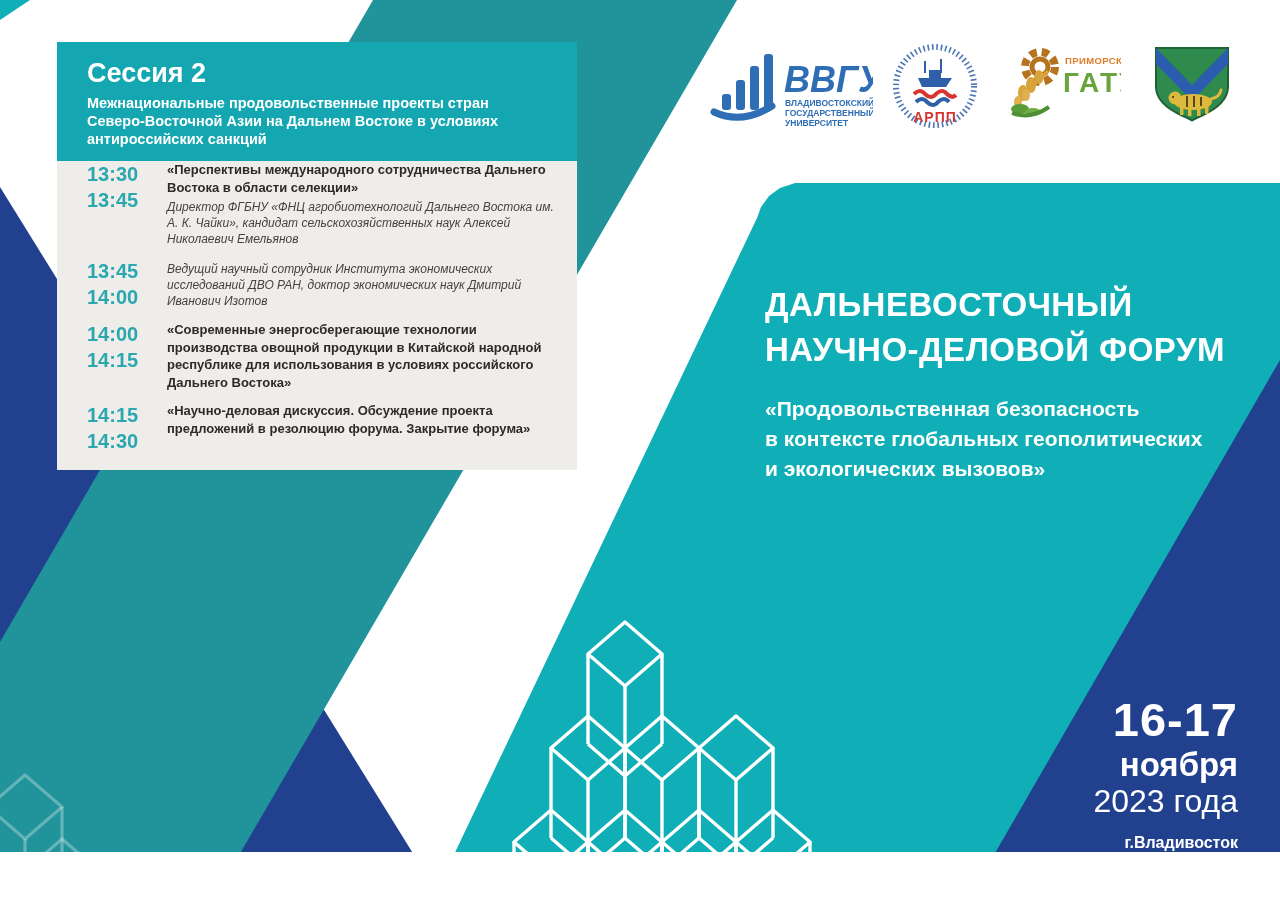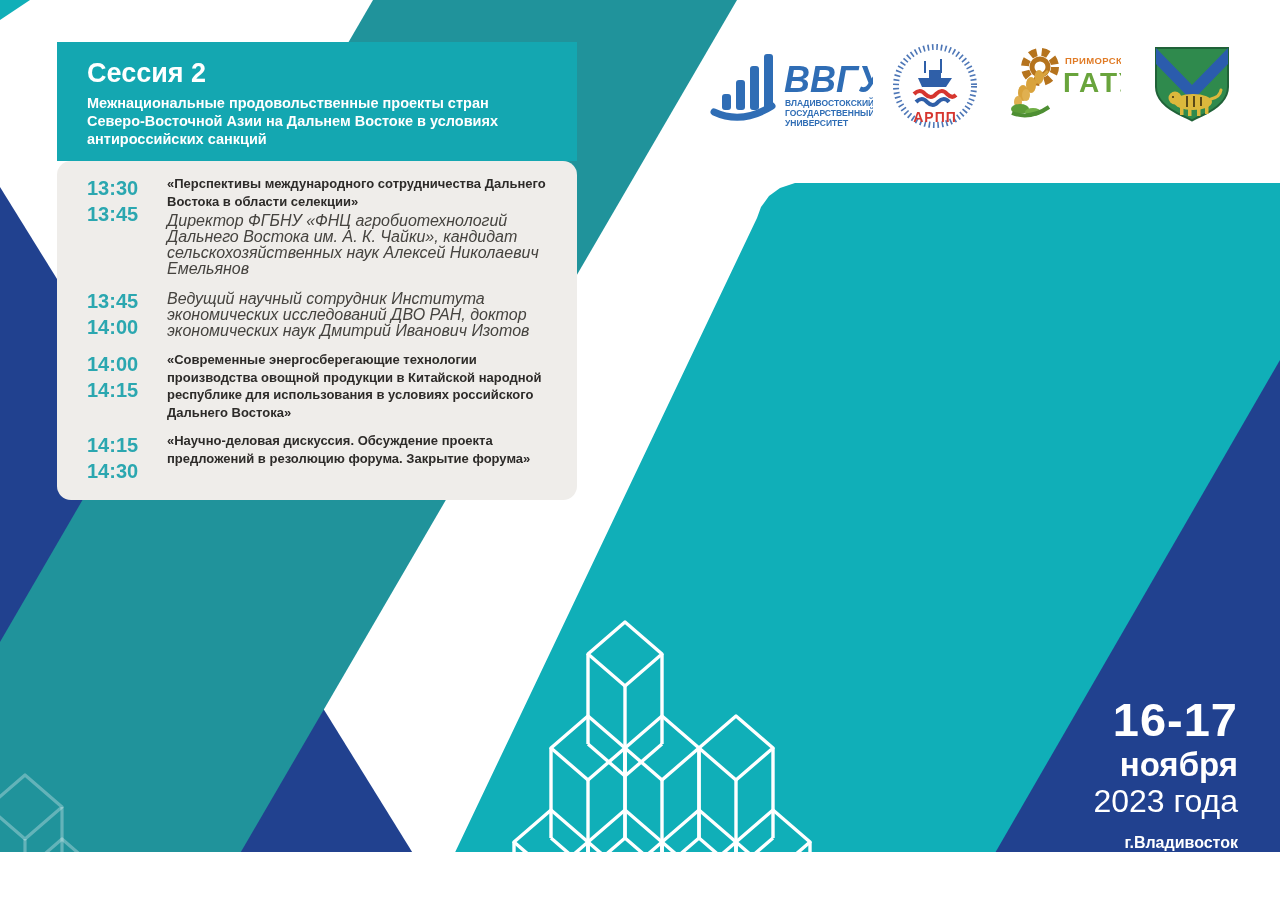--- a/index.html
+++ b/index.html
@@ -12,27 +12,27 @@
   .blue-left{background:#21418f;clip-path:polygon(0 187px,445px 905px,0 905px);}
   .teal-band{background:#20939b;clip-path:polygon(373px 0,737px 0,210px 905px,0 905px,0 642px);}
   .teal-main{background:#10afb8;clip-path:polygon(795px 183px,1280px 183px,1280px 905px,430px 905px,757px 218px,761px 207px,769px 196px,780px 188px);}
   .blue-br{background:#21418f;clip-path:polygon(1280px 360px,1280px 905px,965px 905px);}
 
   
   .card{position:absolute;left:57px;top:42px;width:520px;}
   .card-header{background:#14a7b1;color:#fff;padding:16px 28px 13px 30px;box-sizing:border-box;}
   .card-title{font-size:27px;font-weight:bold;margin-bottom:5px;}
   .card-sub{font-size:14.5px;font-weight:bold;line-height:18px;width:452px;}
-  .card-body{background:#efedea;padding:14px 20px 16px 30px;box-sizing:border-box;border-radius:14px;}
+  .card-body{background:#efedea;padding:0 20px 16px 30px;box-sizing:border-box;}
   .item{display:flex;margin-top:11px;}
   .item:first-child{margin-top:0;}
   .time{width:66px;flex:0 0 66px;color:#2ba7b0;font-weight:bold;font-size:20px;line-height:26px;}
   .itxt{margin-left:14px;width:398px;}
   .ititle{color:#2d2b29;font-weight:bold;font-size:13px;line-height:17.5px;}
-  .ispeaker{color:#45433f;font-style:italic;font-size:16px;line-height:16px;margin-top:3px;}
+  .ispeaker{color:#45433f;font-style:italic;font-size:12px;line-height:16px;margin-top:3px;}
   .ispeaker:empty{display:none;}
 
   
   .forum-text{position:absolute;left:765px;top:282px;color:#ffffff;}
   .ftitle{font-size:33px;font-weight:bold;line-height:45px;letter-spacing:.5px;}
   .fsub{margin-top:22px;font-size:21px;font-weight:bold;line-height:30px;}
 
   
   .dates{position:absolute;right:42px;top:694px;text-align:right;color:#ffffff;}
   .d-range{font-size:47px;font-weight:bold;line-height:52px;letter-spacing:1px;text-align:right;}
@@ -132,20 +132,31 @@
         </div>
         <div class="itxt">
           <div class="ititle">«Научно-деловая дискуссия. Обсуждение проекта предложений в резолюцию форума. Закрытие форума»</div>
 
         </div>
       </div>
 
     </div>
   </div>
 
+  <div class="forum-text">
+    <div class="ftitle">
+      <div>ДАЛЬНЕВОСТОЧНЫЙ</div>
+      <div>НАУЧНО-ДЕЛОВОЙ ФОРУМ</div>
+    </div>
+    <div class="fsub">
+      <div>«Продовольственная безопасность</div>
+      <div>в контексте глобальных геополитических</div>
+      <div>и экологических вызовов»</div>
+    </div>
+  </div>
 
   <div class="dates">
     <div class="d-range">16-17</div>
     <div class="d-month">ноября</div>
     <div class="d-year">2023 года</div>
     <div class="d-cities">
       <div>г.Владивосток</div>
       <div>г.Уссурийск</div>
     </div>
   </div>

